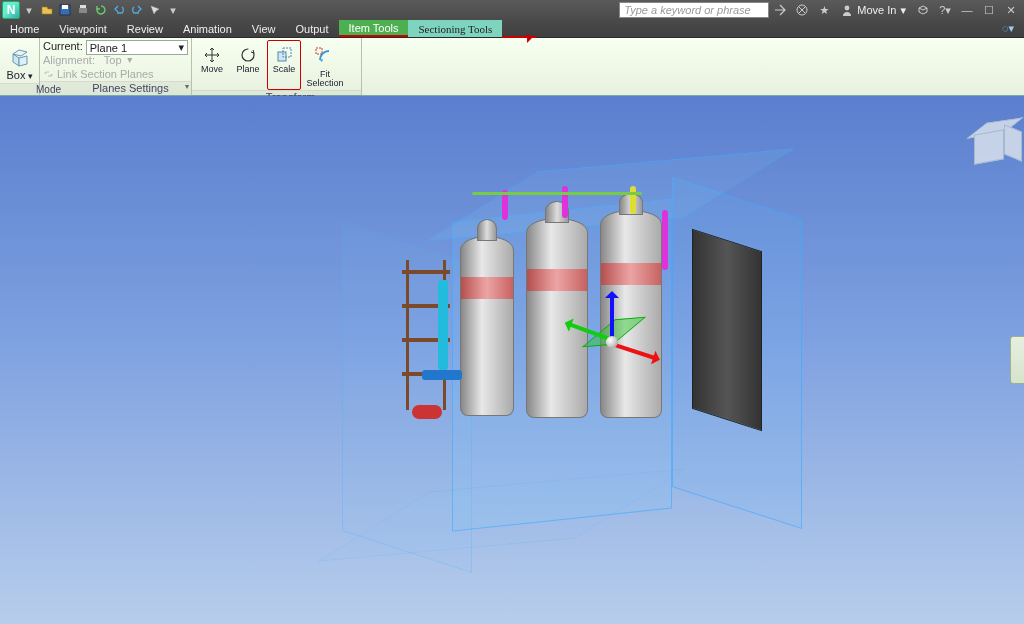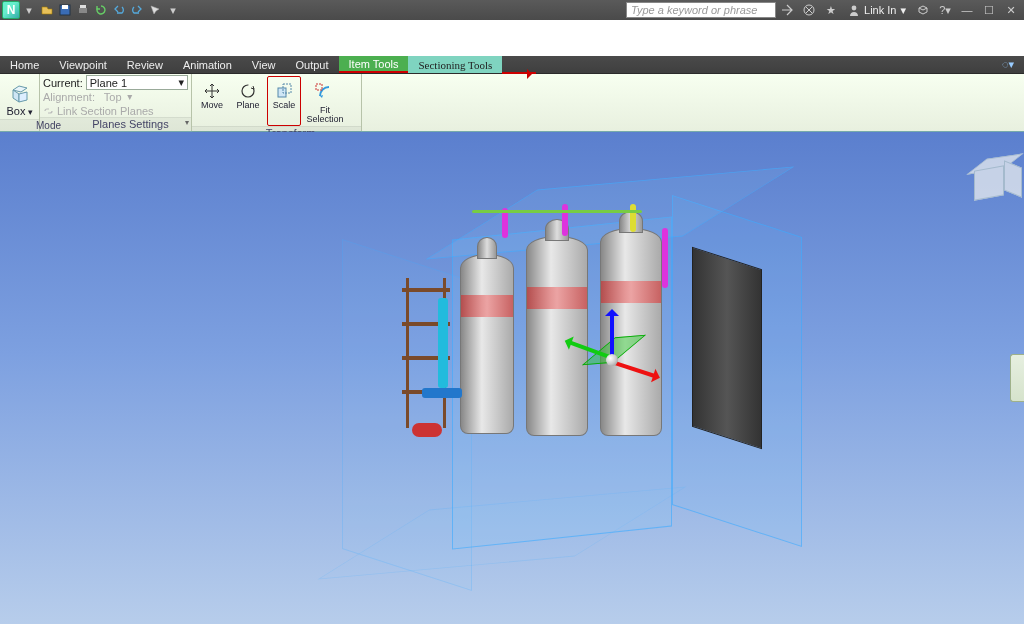--- a/index.html
+++ b/index.html
@@ -9,38 +9,38 @@
 .qat { height: 20px; background: linear-gradient(#5a5a5a, #4a4a4a); display: flex; align-items: center; padding: 0 2px; }
 .qat-logo { width: 18px; height: 18px; background: linear-gradient(135deg,#6ec 40%,#3aa 100%); border: 1px solid #2a6; border-radius: 2px; display: flex; align-items: center; justify-content: center; color: #fff; font-weight: bold; font-size: 12px; }
 .qat-btn { width: 18px; height: 18px; display: flex; align-items: center; justify-content: center; color: #ccc; cursor: pointer; }
 .qat-spacer { flex: 1; }
 .title-text { color: #eee; font-size: 11px; position: absolute; left: 50%; transform: translateX(-50%); top: 3px; pointer-events: none; white-space: nowrap; }
 .search-box { width: 150px; height: 16px; background: #fff; border: 1px solid #888; padding: 0 4px; font-size: 10px; font-style: italic; color: #999; display: flex; align-items: center; }
 .signin { color: #eee; display: flex; align-items: center; gap: 4px; margin: 0 6px; cursor: pointer; }
 .wc-btn { width: 22px; height: 18px; color: #ccc; display: flex; align-items: center; justify-content: center; cursor: pointer; }
 
 
-.menu-row { height: 18px; background: linear-gradient(#4a4a4a,#3f3f3f); display: flex; align-items: stretch; border-bottom: 1px solid #2b2b2b; margin-top: 36px; }
+.menu-row { height: 18px; background: linear-gradient(#4a4a4a,#3f3f3f); display: flex; align-items: stretch; border-bottom: 1px solid #2b2b2b; }
 .menu-tab { padding: 0 10px; color: #eee; font-size: 11px; display: flex; align-items: center; cursor: pointer; border-right: 0; }
 .menu-tab.highlight-green { background: #4caf50; color: #fff; }
 .menu-tab.highlight-teal { background: #7fd4c0; color: #222; font-family: Liberation Serif, serif; }
 .annot-red-underline { border-bottom: 2px solid #c00; }
 
 
 .ribbon { height: 58px; background: linear-gradient(#f7fff0,#e8f0df); border-bottom: 1px solid #7aa; display: flex; }
 .panel { border-right: 1px solid #b7c3a9; position: relative; display: flex; flex-direction: column; }
 .panel-body { flex: 1; display: flex; align-items: stretch; padding: 2px 3px 0 3px; gap: 2px; }
 .panel-title { height: 14px; font-size: 10px; color: #446; text-align: center; background: rgba(0,0,0,.04); border-top: 1px solid rgba(0,0,0,.06); padding-left: 36px; }
 .big-btn { width: 44px; display: flex; flex-direction: column; align-items: center; justify-content: flex-start; padding-top: 4px; cursor: pointer; border: 1px solid transparent; border-radius: 2px; }
 .big-btn .ico { width: 24px; height: 24px; display: flex; align-items: center; justify-content: center; }
 .big-btn .lbl { font-size: 9px; text-align: center; line-height: 1.05; margin-top: 1px; color: #223; }
 .big-btn.active { background: linear-gradient(#e8f4fa,#cbe5f6); border-color: #6ab; }
 .big-btn.red-annot { border: 1px solid #c00; }
 .small-row { display: flex; flex-direction: column; gap: 1px; }
-.small-item { display: flex; align-items: center; gap: 3px; font-size: 10px; color: #222; height: 13px; }
+.small-item { display: flex; gap: 3px; font-size: 10px; color: #222; height: 13px; }
 .small-item.disabled { color: #aaa; }
 .dd { width: 120px; height: 15px; border: 1px solid #9a9; background: #fff; font-size: 10px; display: flex; align-items: center; padding: 0 3px; justify-content: space-between; }
 .panel-title .arrow { float: right; margin-right: 2px; font-size: 8px; color: #666; }
 .t-btn { width: 34px; display: flex; flex-direction: column; align-items: center; padding-top: 4px; cursor: pointer; border: 1px solid transparent; border-radius: 2px; }
 .t-btn.red-annot { border: 1px solid #c00; }
 .t-btn .ico { width: 20px; height: 20px; display: flex; align-items: center; justify-content: center; }
 .t-btn .lbl { font-size: 9px; color: #223; text-align: right; line-height: 1.05; }
 
 
 .viewport { flex: 1; background: linear-gradient(180deg,#5b7fce 0%,#7da0e0 45%,#b7cdeb 100%); position: relative; overflow: hidden; }
@@ -164,21 +164,21 @@
         <circle cx="6" cy="6" r="5" fill="none" stroke="#ccc"></circle>
         <path d="M3 3l6 6M9 3l-6 6" stroke="#ccc"></path>
       </svg>
     </div>
   <div class="wc-btn">★</div>
   <div class="signin">
     <svg width="12" height="12">
         <circle cx="6" cy="4" r="2.4" fill="#ccc"></circle>
         <path d="M2 12c0-2.6 1.8-4 4-4s4 1.4 4 4" fill="#ccc"></path>
       </svg>
-    <span>Link In</span> ▾
+    <span>Move In</span> ▾
   </div>
   <div class="wc-btn">
       <svg width="12" height="12">
         <path d="M2 4l4-2 4 2-4 2z M2 4v4l4 2 4-2V4" fill="none" stroke="#ccc"></path>
       </svg>
     </div>
   <div class="wc-btn">?▾</div>
   <div class="wc-btn">―</div>
   <div class="wc-btn">☐</div>
   <div class="wc-btn">✕</div>

